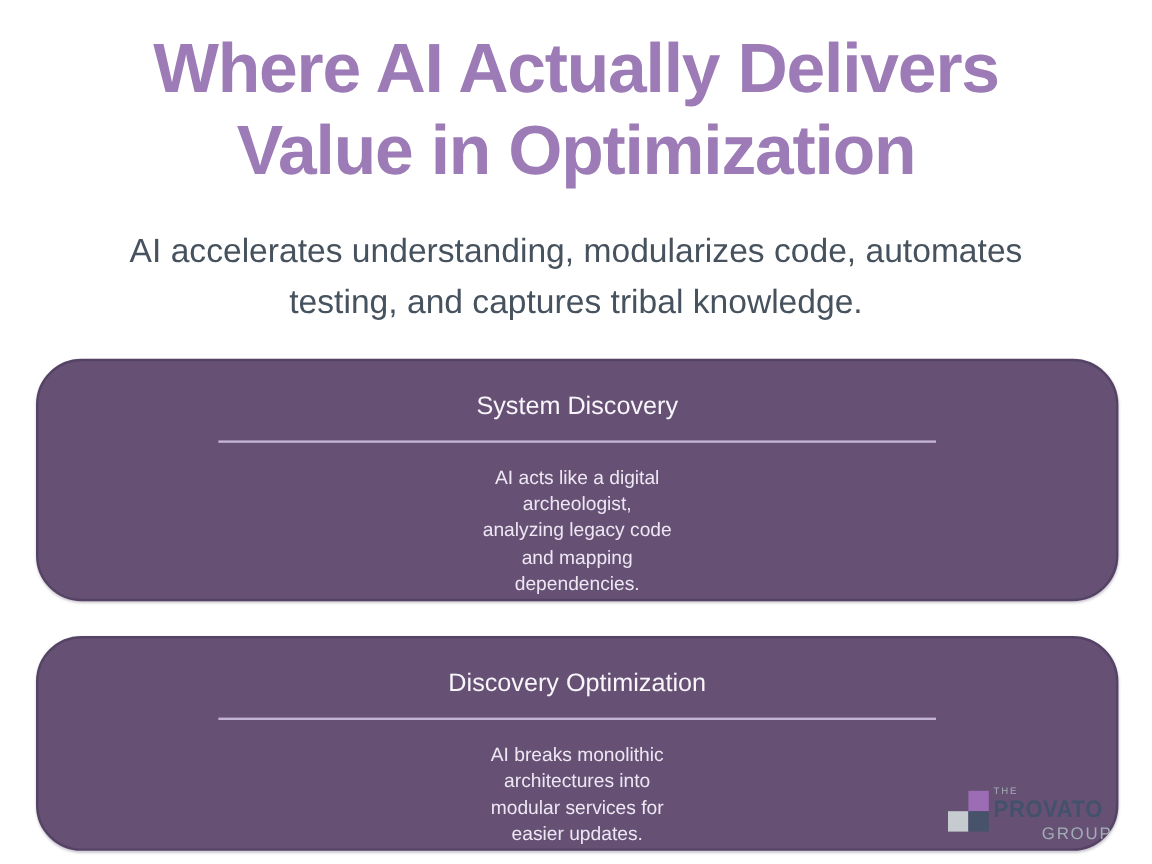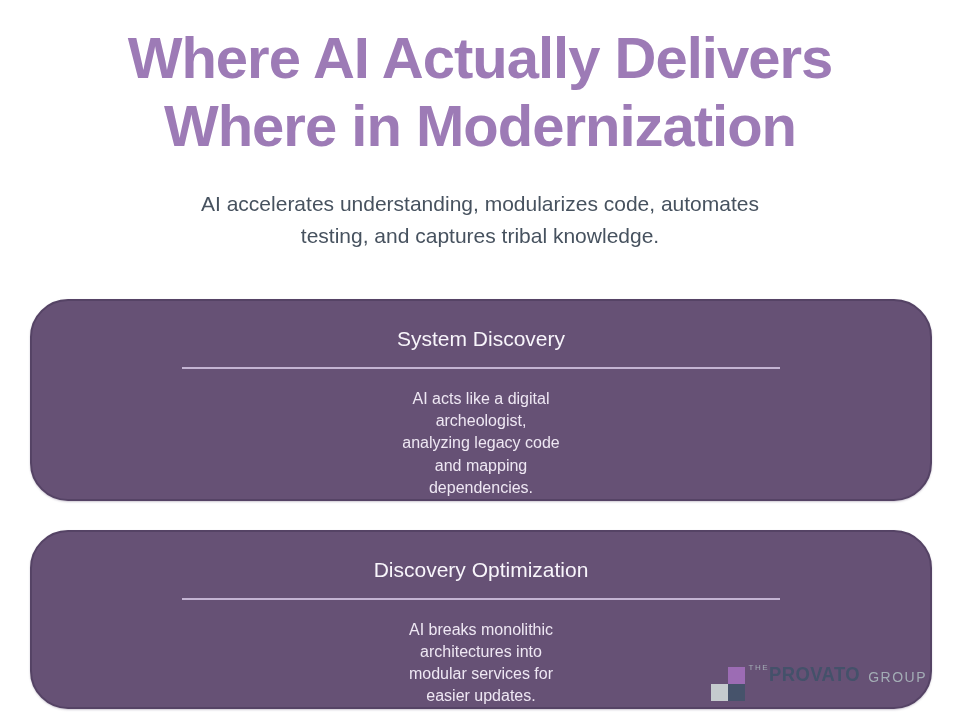--- a/index.html
+++ b/index.html
@@ -27,21 +27,21 @@
     letter-spacing: -1px;
     color: #9d7bb6;
     white-space: pre-line;
   }
   .subtitle {
     position: absolute;
     top: 188px;
     left: 0;
     right: 0;
     text-align: center;
-    font-size: 21px;
+    font-size: 28px;
     line-height: 1.52;
     color: #47525f;
     white-space: pre-line;
   }
   .cards {
     position: absolute;
     top: 299px;
     left: 30px;
     width: 902px;
     height: 293px;
@@ -92,21 +92,21 @@
     width: 34px;
     height: 34px;
     margin-top: 3px;
   }
   .sq-purple { grid-column: 2; grid-row: 1; background: #9c6cb4; }
   .sq-gray   { grid-column: 1; grid-row: 2; background: #c5cbce; }
   .sq-navy   { grid-column: 2; grid-row: 2; background: #46536b; }
   .logo-text {
     margin-left: 4px;
     display: flex;
-    flex-direction: row;
+    flex-direction: column;
     line-height: 1;
   }
   .logo-the {
     font-size: 8px;
     letter-spacing: 1.5px;
     color: #a3adb5;
     margin-bottom: 1px;
   }
   .logo-name {
     font-size: 20px;
@@ -123,21 +123,21 @@
     align-self: flex-end;
     margin-top: 2px;
   }
 </style>
 </head>
 <body>
 
 <div class="slide">
 
   <h1 class="title">Where AI Actually Delivers
-Where in Modernization</h1>
+Value in Optimization</h1>
 
   <p class="subtitle">AI accelerates understanding, modularizes code, automates
 testing, and captures tribal knowledge.</p>
 
   <div class="cards">
 
     <div class="card">
       <h2 class="card-title">System Discovery</h2>
       <span class="card-divider"></span>
       <p class="card-body">AI acts like a digital

